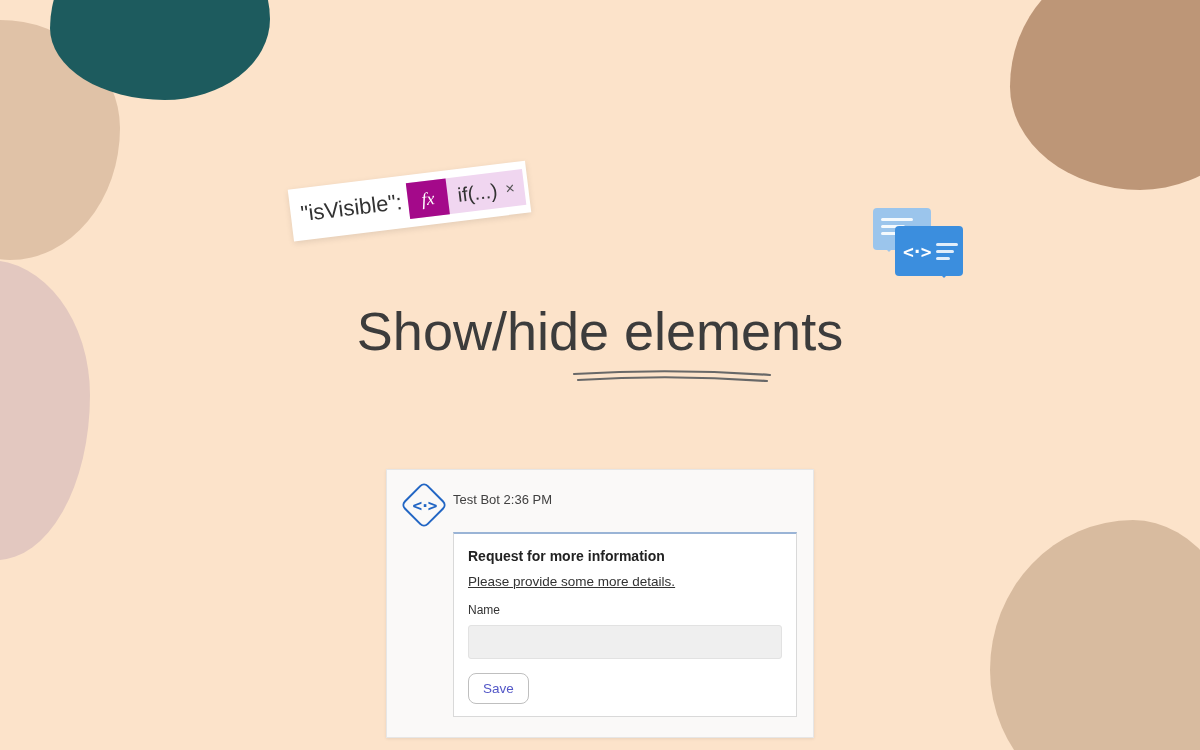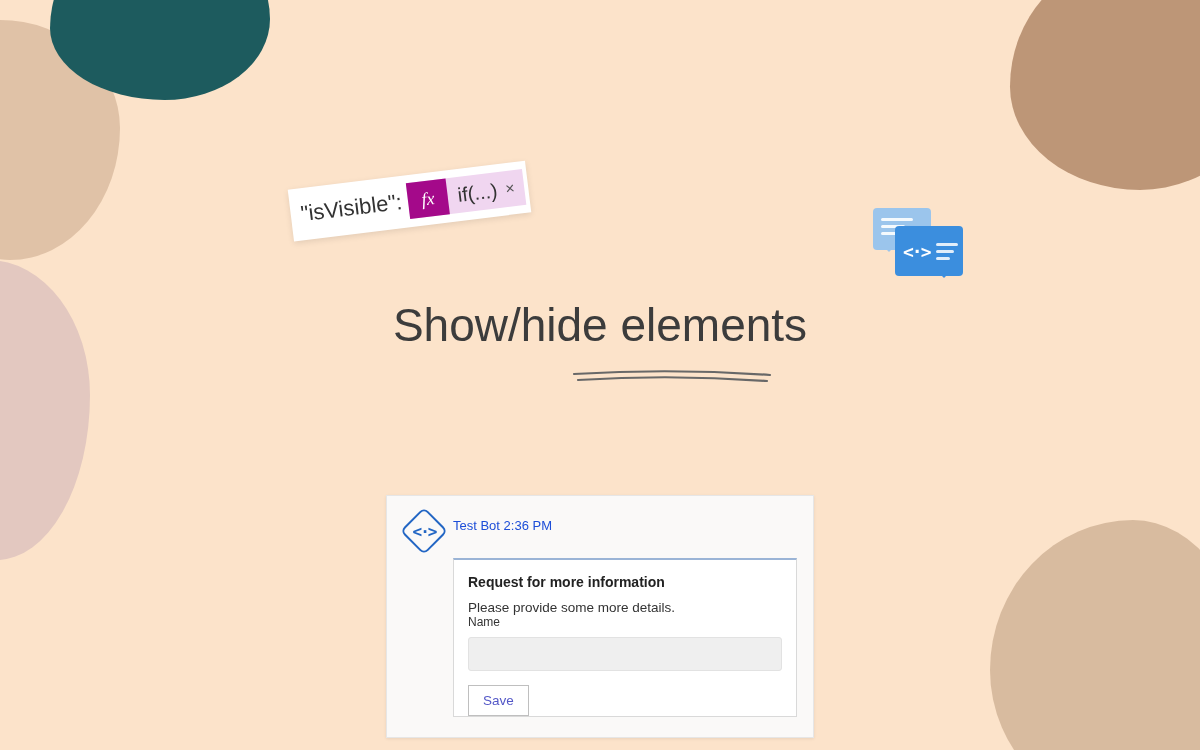--- a/index.html
+++ b/index.html
@@ -61,21 +61,21 @@
     }
 
     
     .title {
       position: absolute;
       top: 290px;
       left: 0;
       right: 0;
       text-align: center;
       color: #3c3c3c;
-      font-size: 46px;
+      font-size: 54px;
       line-height: 1.55;
       font-weight: 400;
     }
     .underline {
       position: absolute;
       top: 370px;
       left: 50%;
       transform: translateX(-28px);
       width: 200px;
       height: 14px;
@@ -245,39 +245,41 @@
     .bot-avatar-inner {
       transform: rotate(-45deg);
       color: #2266c4;
       font-size: 16px;
       font-family: monospace;
       font-weight: bold;
       letter-spacing: -2px;
     }
     .bot-meta {
       font-size: 13px;
-      color: #1d4ed8;
+      color: #404040;
       padding-top: 6px;
     }
     .card-body {
       margin-left: 50px;
       background: #fff;
       border: 1px solid #d9d9d9;
       border-top: 2px solid #9ab4d6;
-      padding: 14px 14px 0 14px;
+      padding: 14px 14px 12px 14px;
     }
     .card-title {
       font-weight: 600;
       font-size: 14px;
       color: #222;
       margin-bottom: 10px;
     }
     .card-text {
       font-size: 13.5px;
       color: #333;
+      margin-bottom: 14px;
+      text-decoration: underline;
     }
     .field-label {
       font-size: 12px;
       color: #333;
       margin-bottom: 8px;
     }
     .text-input {
       width: 100%;
       height: 34px;
       background: #efefef;
@@ -286,21 +288,21 @@
       margin-bottom: 14px;
       padding: 0 8px;
       font-size: 13px;
     }
     .save-btn {
       border: 1px solid #bfbfbf;
       background: #fff;
       color: #5357c7;
       font-size: 13.5px;
       padding: 7px 14px;
-      border-radius: 0;
+      border-radius: 8px;
       cursor: pointer;
     }
   </style>
 </head>
 <body>
 
 <div class="blob-tan-tl"></div>
 <div class="blob-teal"></div>
 <div class="blob-brown-tr"></div>
 <div class="blob-mauve-l"></div>

